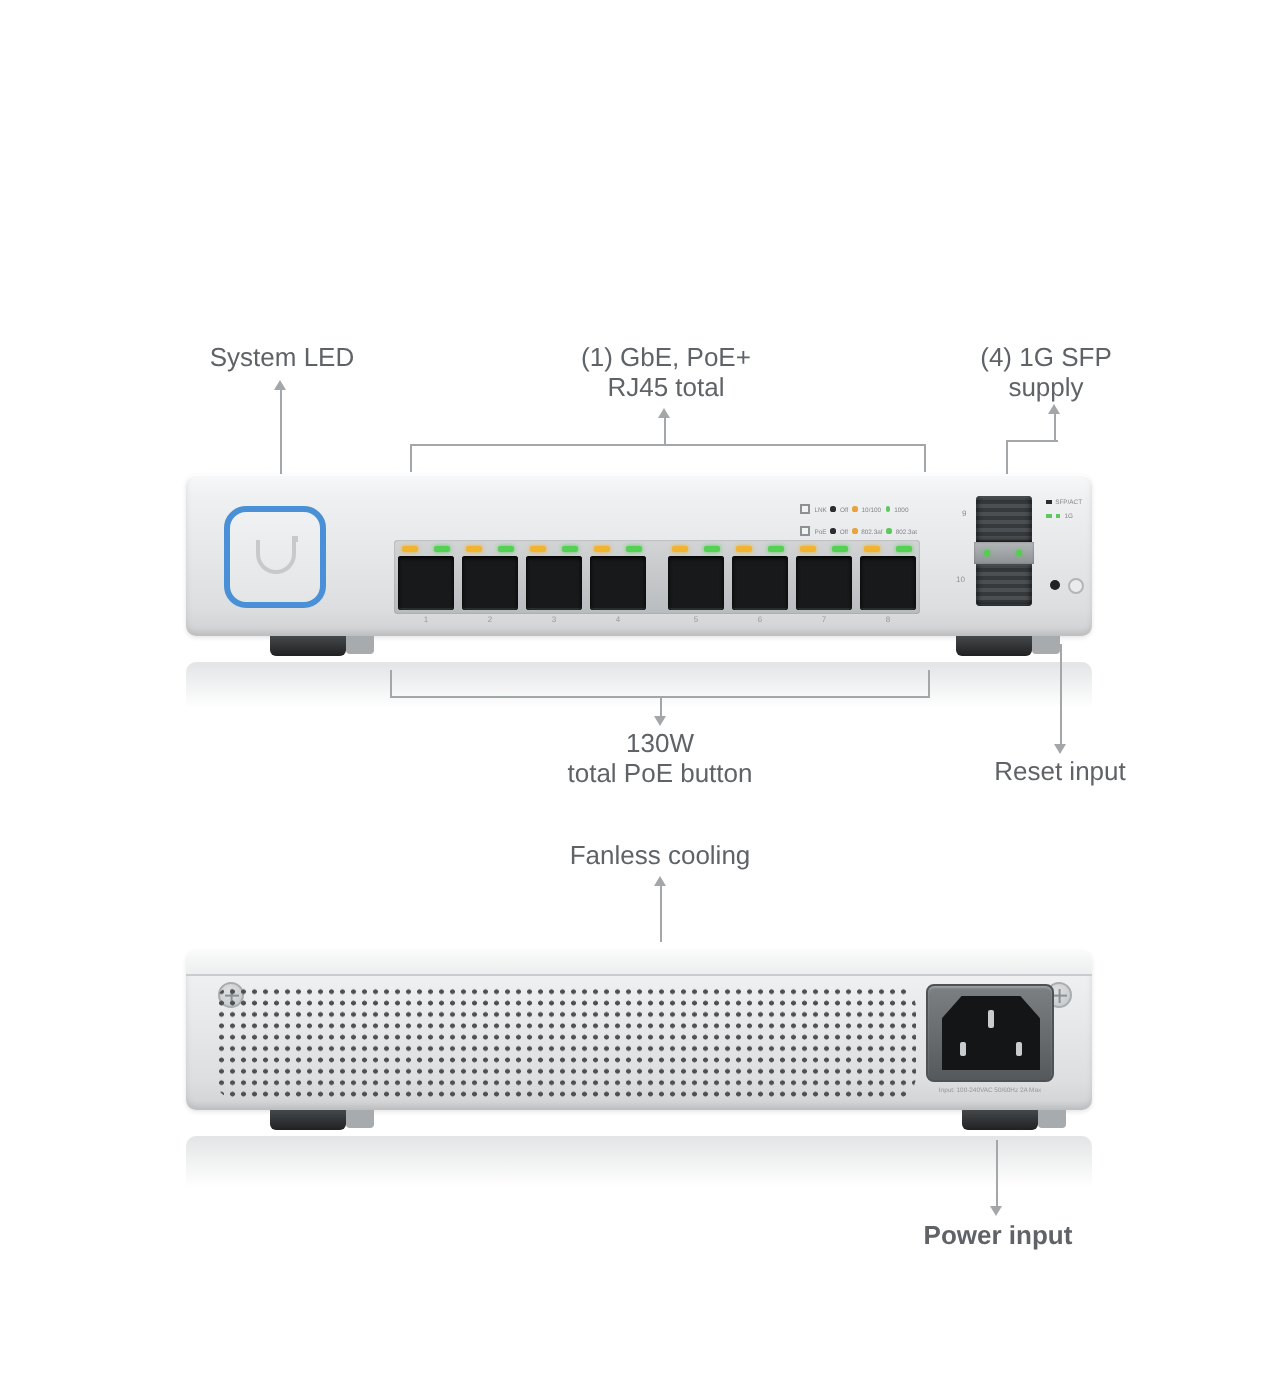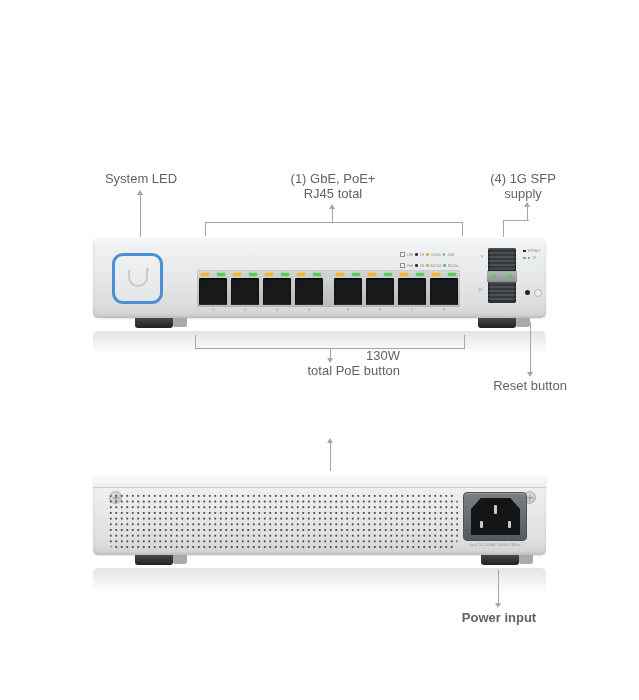--- a/index.html
+++ b/index.html
@@ -221,29 +221,30 @@
 
   <div class="foot-dark" style="left:135px;top:318px;width:38px;"></div>
   <div class="foot-light" style="left:173px;top:318px;width:14px;"></div>
   <div class="foot-dark" style="left:478px;top:318px;width:38px;"></div>
   <div class="foot-light" style="left:516px;top:318px;width:14px;"></div>
   <div class="refl" style="top:331px;height:27px;"></div>
 
   <div class="bracket-up" style="left:195px;top:335px;width:268px;height:13px;"></div>
   <div class="vline" style="left:330px;top:348px;height:10px;"></div>
   <div class="arrow-down" style="left:327px;top:358px;"></div>
-  <div class="ann" style="left:260px;top:348px;width:140px;text-align:right;">
+  <div class="ann" style="left:260px;top:364px;width:140px;">
     <div>130W</div>
     <div>total PoE button</div>
   </div>
 
   <div class="vline" style="left:530px;top:322px;height:50px;"></div>
   <div class="arrow-down" style="left:527px;top:372px;"></div>
-  <div class="ann" style="left:468px;top:378px;width:124px;">Reset button</div>
-
+  <div class="ann" style="left:468px;top:378px;width:124px;">Reset input</div>
+
+  <div class="ann" style="left:260px;top:420px;width:140px;">Fanless cooling</div>
   <div class="arrow-up" style="left:327px;top:438px;"></div>
   <div class="vline" style="left:330px;top:443px;height:28px;"></div>
 
   <div class="chassis" style="top:475px;height:80px;">
     <div class="rear-topband"></div>
     <div class="screw" style="left:16px;top:16px;"></div>
     <div class="screw" style="left:430px;top:16px;"></div>
     <div class="vent" style="left:14px;top:17px;width:351px;height:58px;"></div>
     <div class="pwr-recess" style="left:370px;top:17px;width:64px;height:49px;">
       <div class="pwr-socket">

